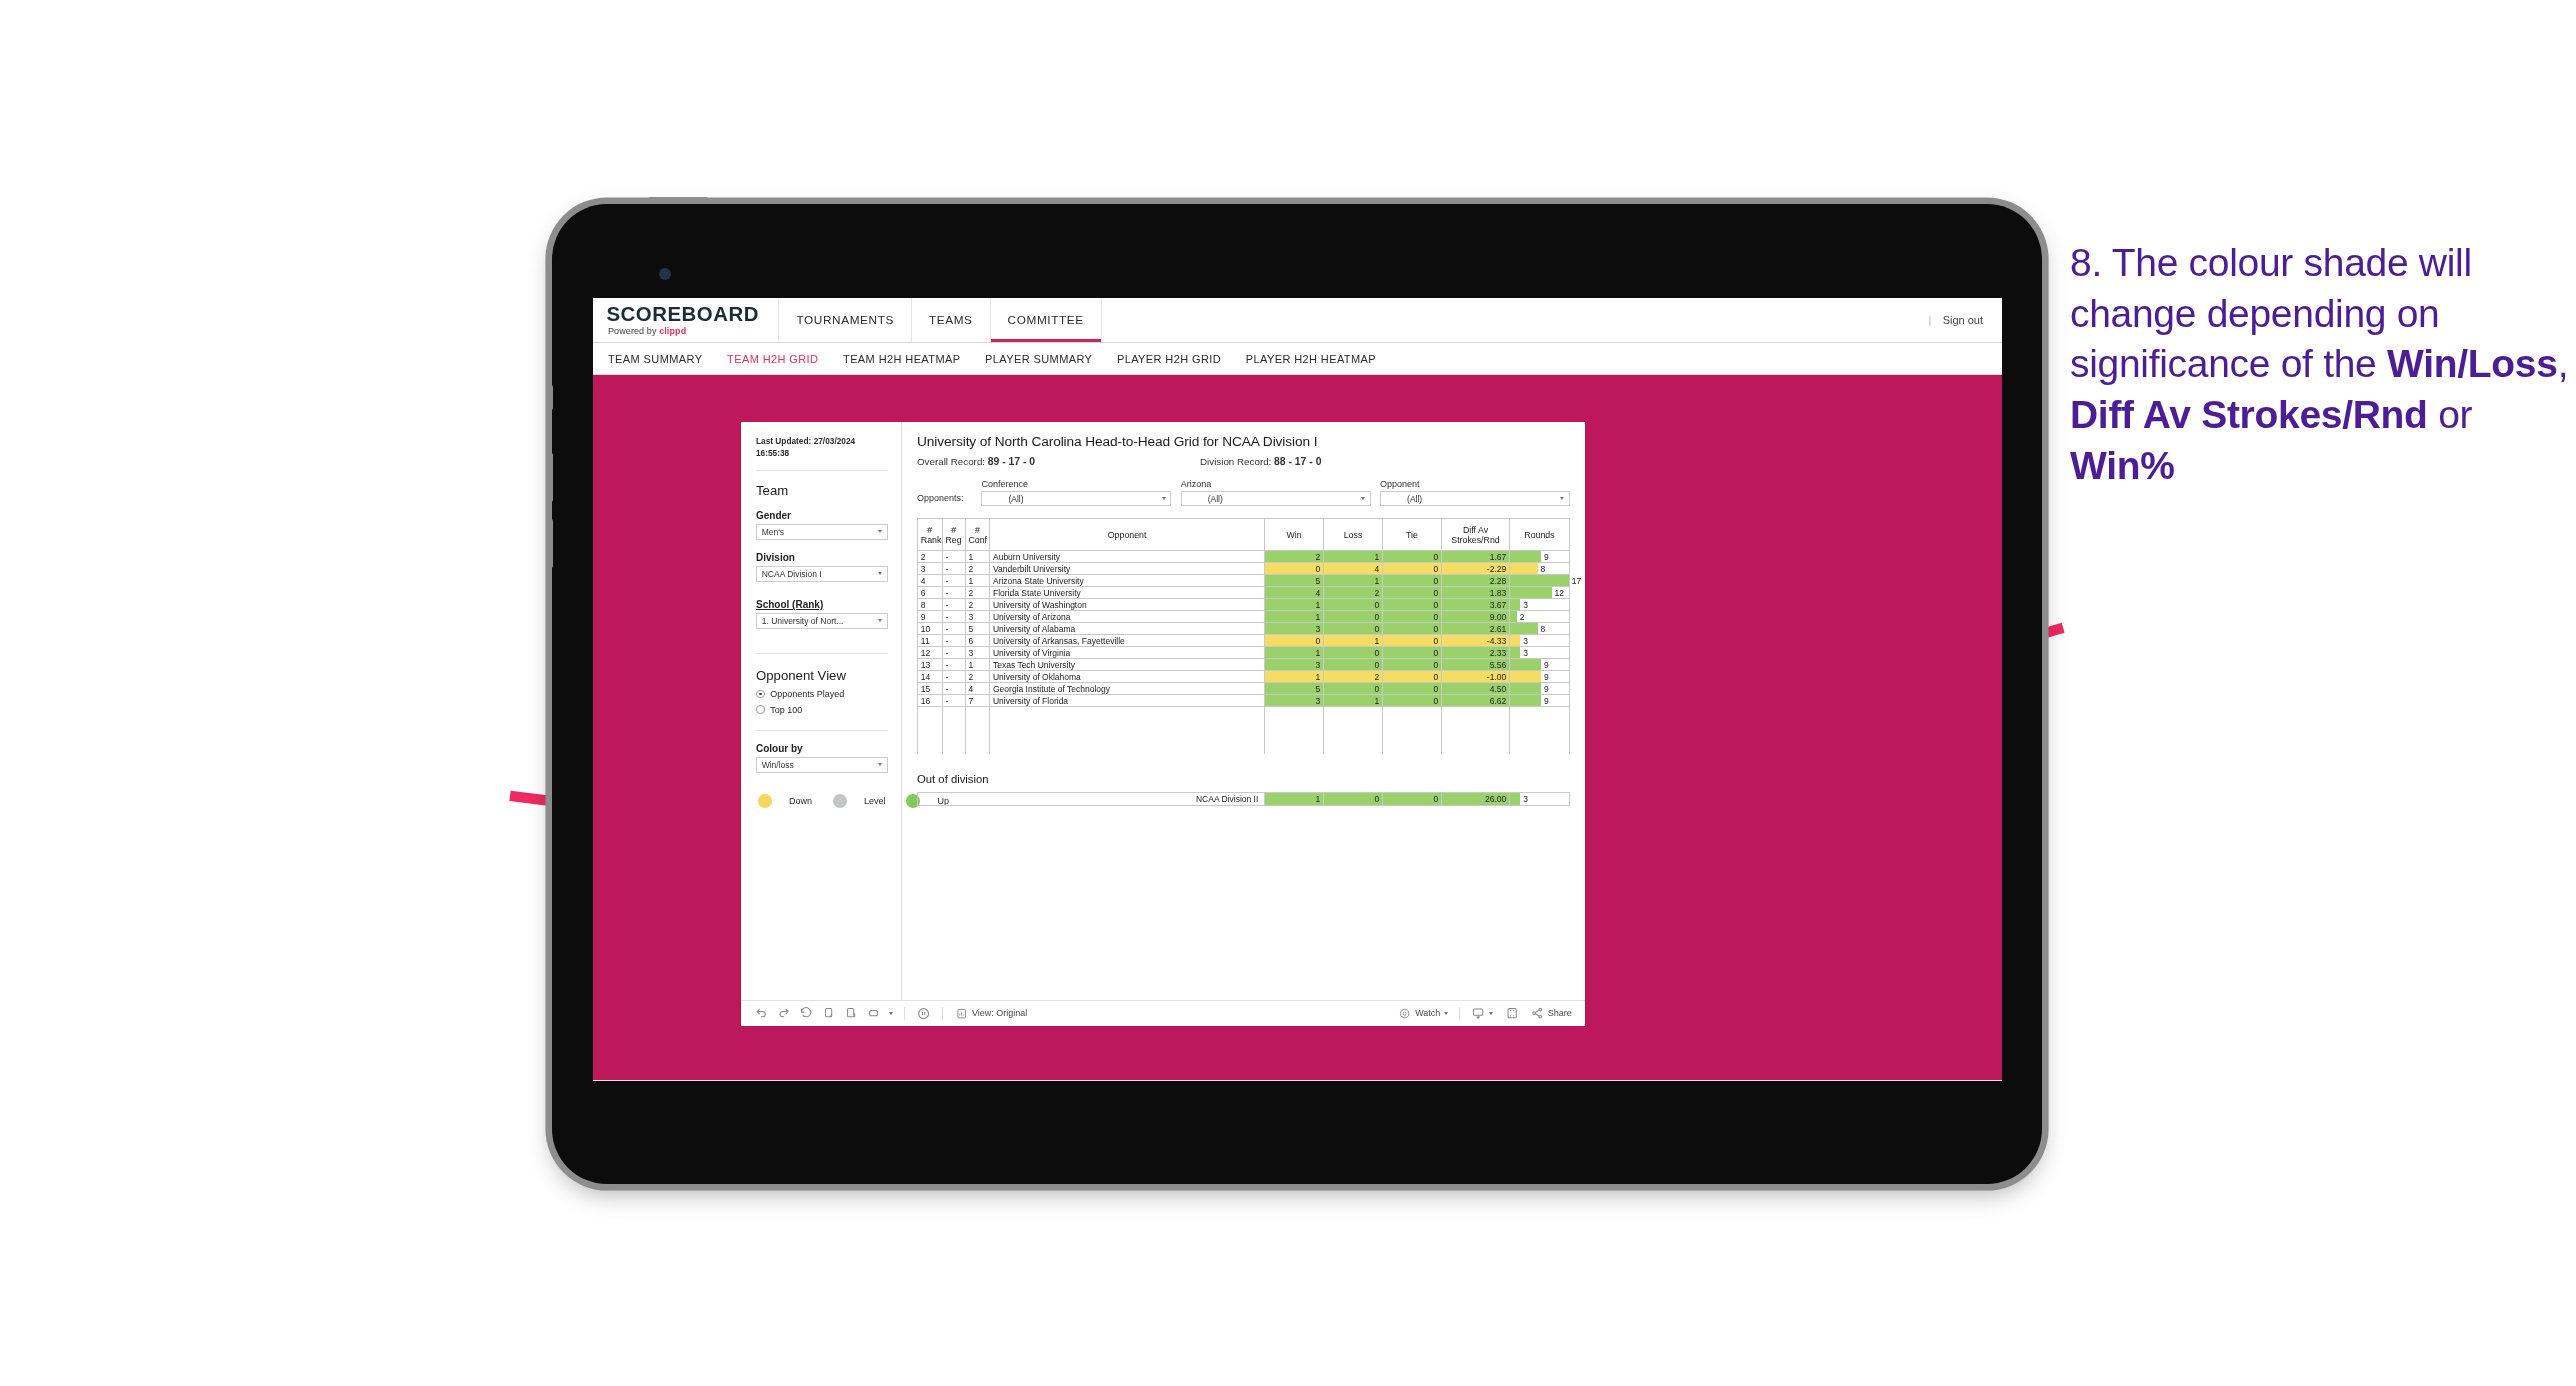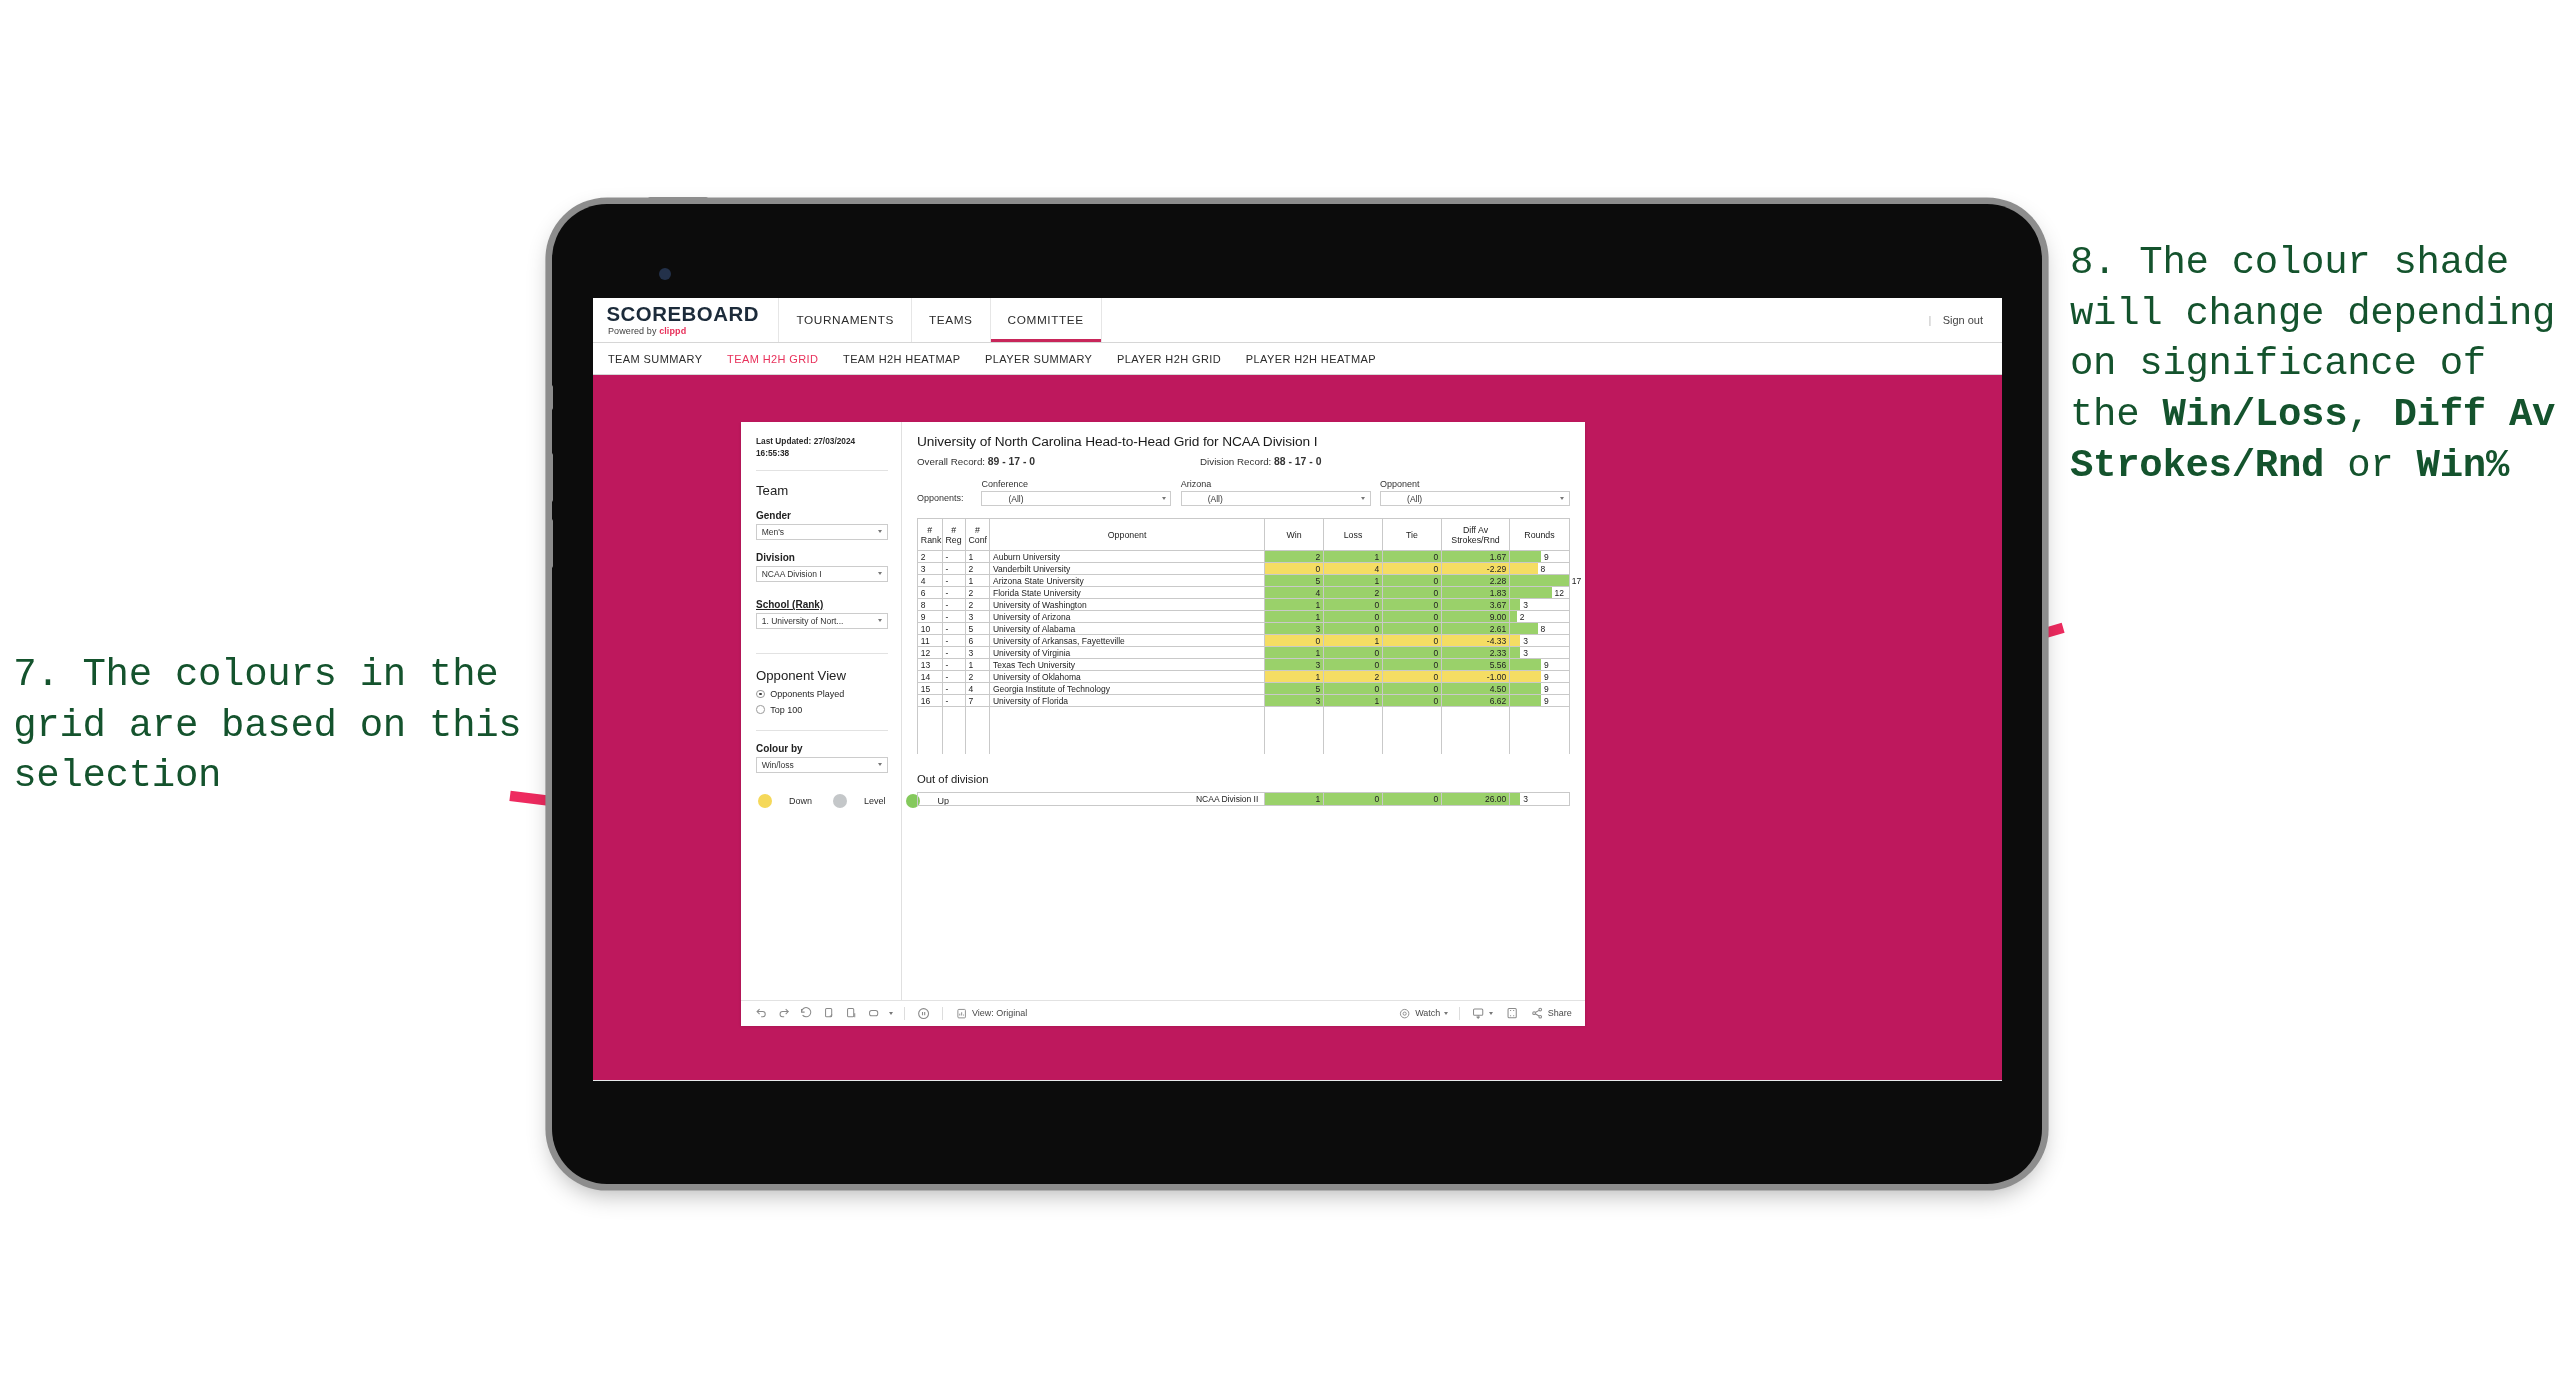--- a/index.html
+++ b/index.html
@@ -7,22 +7,22 @@
     width: 2576px; height: 1386px;
     background: #ffffff;
     font-family: "Liberation Sans", sans-serif;
     overflow: hidden;
   }
   .stage { position: relative; width: 2576px; height: 1386px; background:#fff; }
 
   
   .annot {
     position: absolute;
-    color: #14532d;
-    font-family: Liberation Mono, monospace;
+    color: #4c1d95;
+    font-family: Liberation Sans, sans-serif;
     line-height: 1.30;
     letter-spacing: -0.3px;
   }
   #annot-left  { left: 13.2px;  top: 650px; width: 538px; font-size: 39px; }
   #annot-right { left: 2070px; top: 238px; width: 499px; font-size: 39px; }
   #annot-right b { font-weight: 700; }
 
   .arrow-svg { position: absolute; overflow: visible; pointer-events: none; }
 
   
@@ -195,21 +195,20 @@
   .toolbar .txtbtn { display:flex; align-items:center; gap:3.8px; cursor:pointer; color:#4a4a4a; }
   .spacer { flex:1; }
   .mini-caret { width:0;height:0;border-left:2.8px solid transparent;
                 border-right:2.8px solid transparent;border-top:3.3px solid #777; }
 </style>
 </head>
 <body>
 
 <div class="stage">
 
-  <div class="annot" id="annot-left">7. The colours in the grid are based on this selection</div>
 
   <div class="annot" id="annot-right"><span>8. The colour shade will change depending on significance of the </span><b>Win/Loss</b><span>, </span><b>Diff Av Strokes/Rnd</b><span> or </span><b>Win%</b></div>
 
   <svg class="arrow-svg" style="left:0;top:0;width:2576px;height:1386px;" viewBox="0 0 2728 1468" width="2576" height="1386">
     <defs>
       <marker id="ah" markerWidth="6" markerHeight="6" refX="4.3" refY="3" orient="auto" markerUnits="strokeWidth">
         <path d="M0,0 L6,3 L0,6 L1.6,3 Z" fill="#ee2a5f"></path>
       </marker>
     </defs>
     <line x1="540" y1="843" x2="880" y2="885" stroke="#ee2a5f" stroke-width="11" marker-end="url(#ah)"></line>

